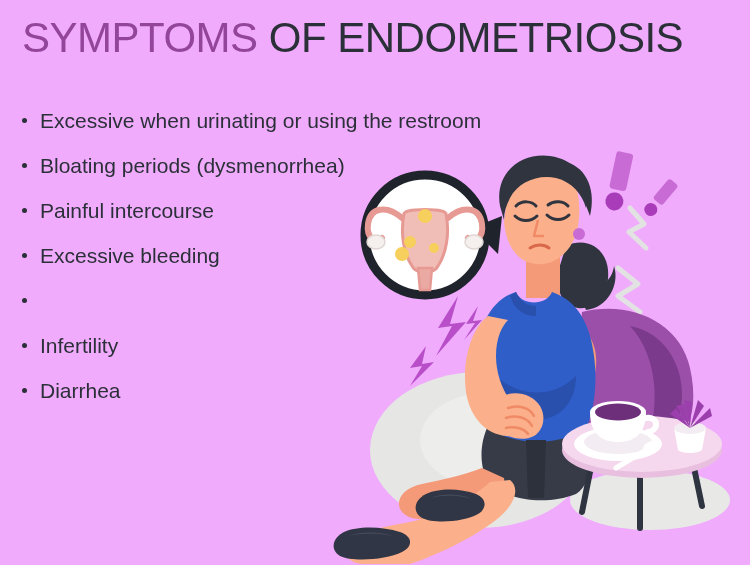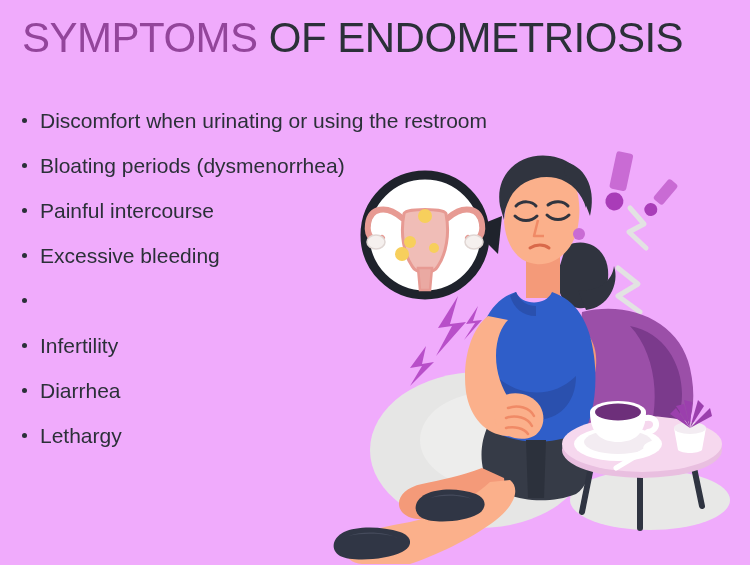--- a/index.html
+++ b/index.html
@@ -75,21 +75,21 @@
 
 <div id="infographic" style="background: #f0abfc;">
 
   <div class="title-bar">
     <span class="title-accent">SYMPTOMS</span><span class="title-rest"> OF ENDOMETRIOSIS</span>
   </div>
 
   <ul class="symptom-list">
     <li class="symptom-item">
       <span class="bullet-dot"></span>
-      <span>Discomfort when urinating or using the restroom</span>
+      <span>Excessive when urinating or using the restroom</span>
     </li>
     <li class="symptom-item">
       <span class="bullet-dot"></span>
       <span>Bloating periods (dysmenorrhea)</span>
     </li>
     <li class="symptom-item">
       <span class="bullet-dot"></span>
       <span>Painful intercourse</span>
     </li>
     <li class="symptom-item">
@@ -99,24 +99,20 @@
     <li class="symptom-item">
       <span class="bullet-dot"></span>
     </li>
     <li class="symptom-item">
       <span class="bullet-dot"></span>
       <span>Infertility</span>
     </li>
     <li class="symptom-item">
       <span class="bullet-dot"></span>
       <span>Diarrhea</span>
-    </li>
-    <li class="symptom-item">
-      <span class="bullet-dot"></span>
-      <span>Lethargy</span>
     </li>
   </ul>
 
   <div class="illustration">
     <svg width="420" height="415" viewBox="0 0 420 415" xmlns="http://www.w3.org/2000/svg">
 
       <ellipse cx="150" cy="300" rx="110" ry="78" fill="#e6e6e5"></ellipse>
       <ellipse cx="160" cy="290" rx="70" ry="48" fill="#ededec"></ellipse>
       <ellipse cx="320" cy="350" rx="80" ry="30" fill="#e8e8e7"></ellipse>
 

